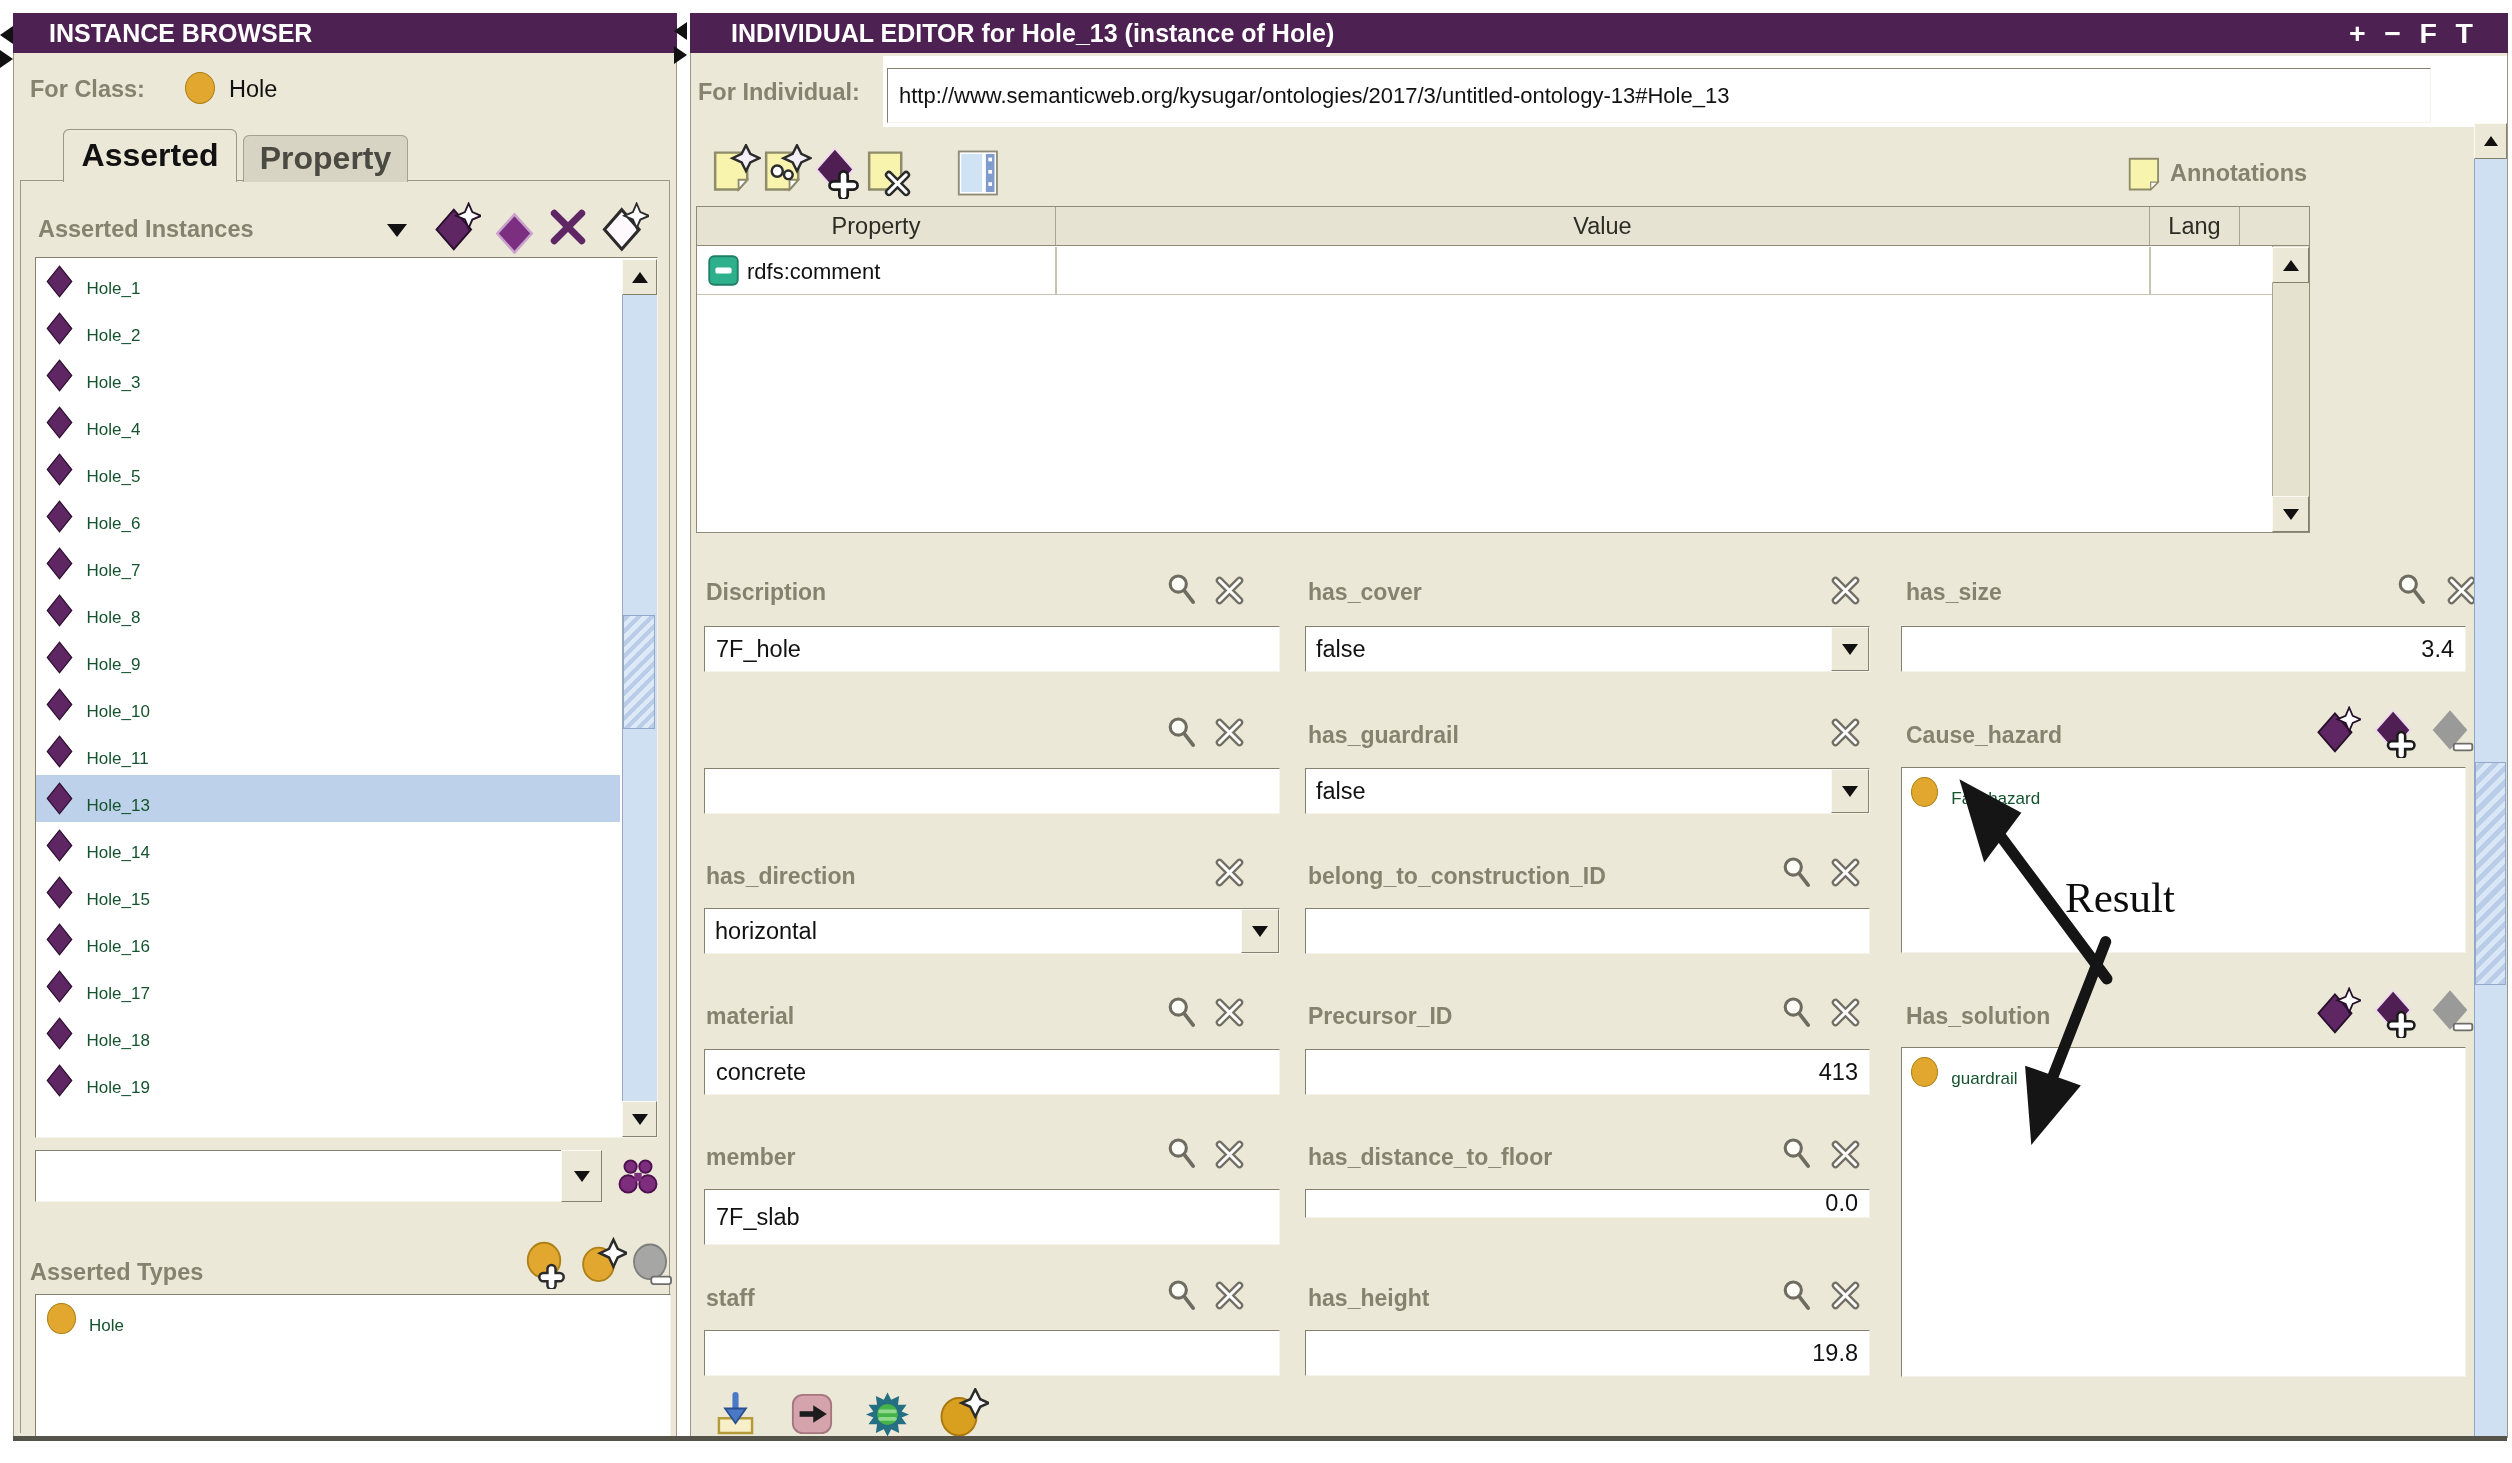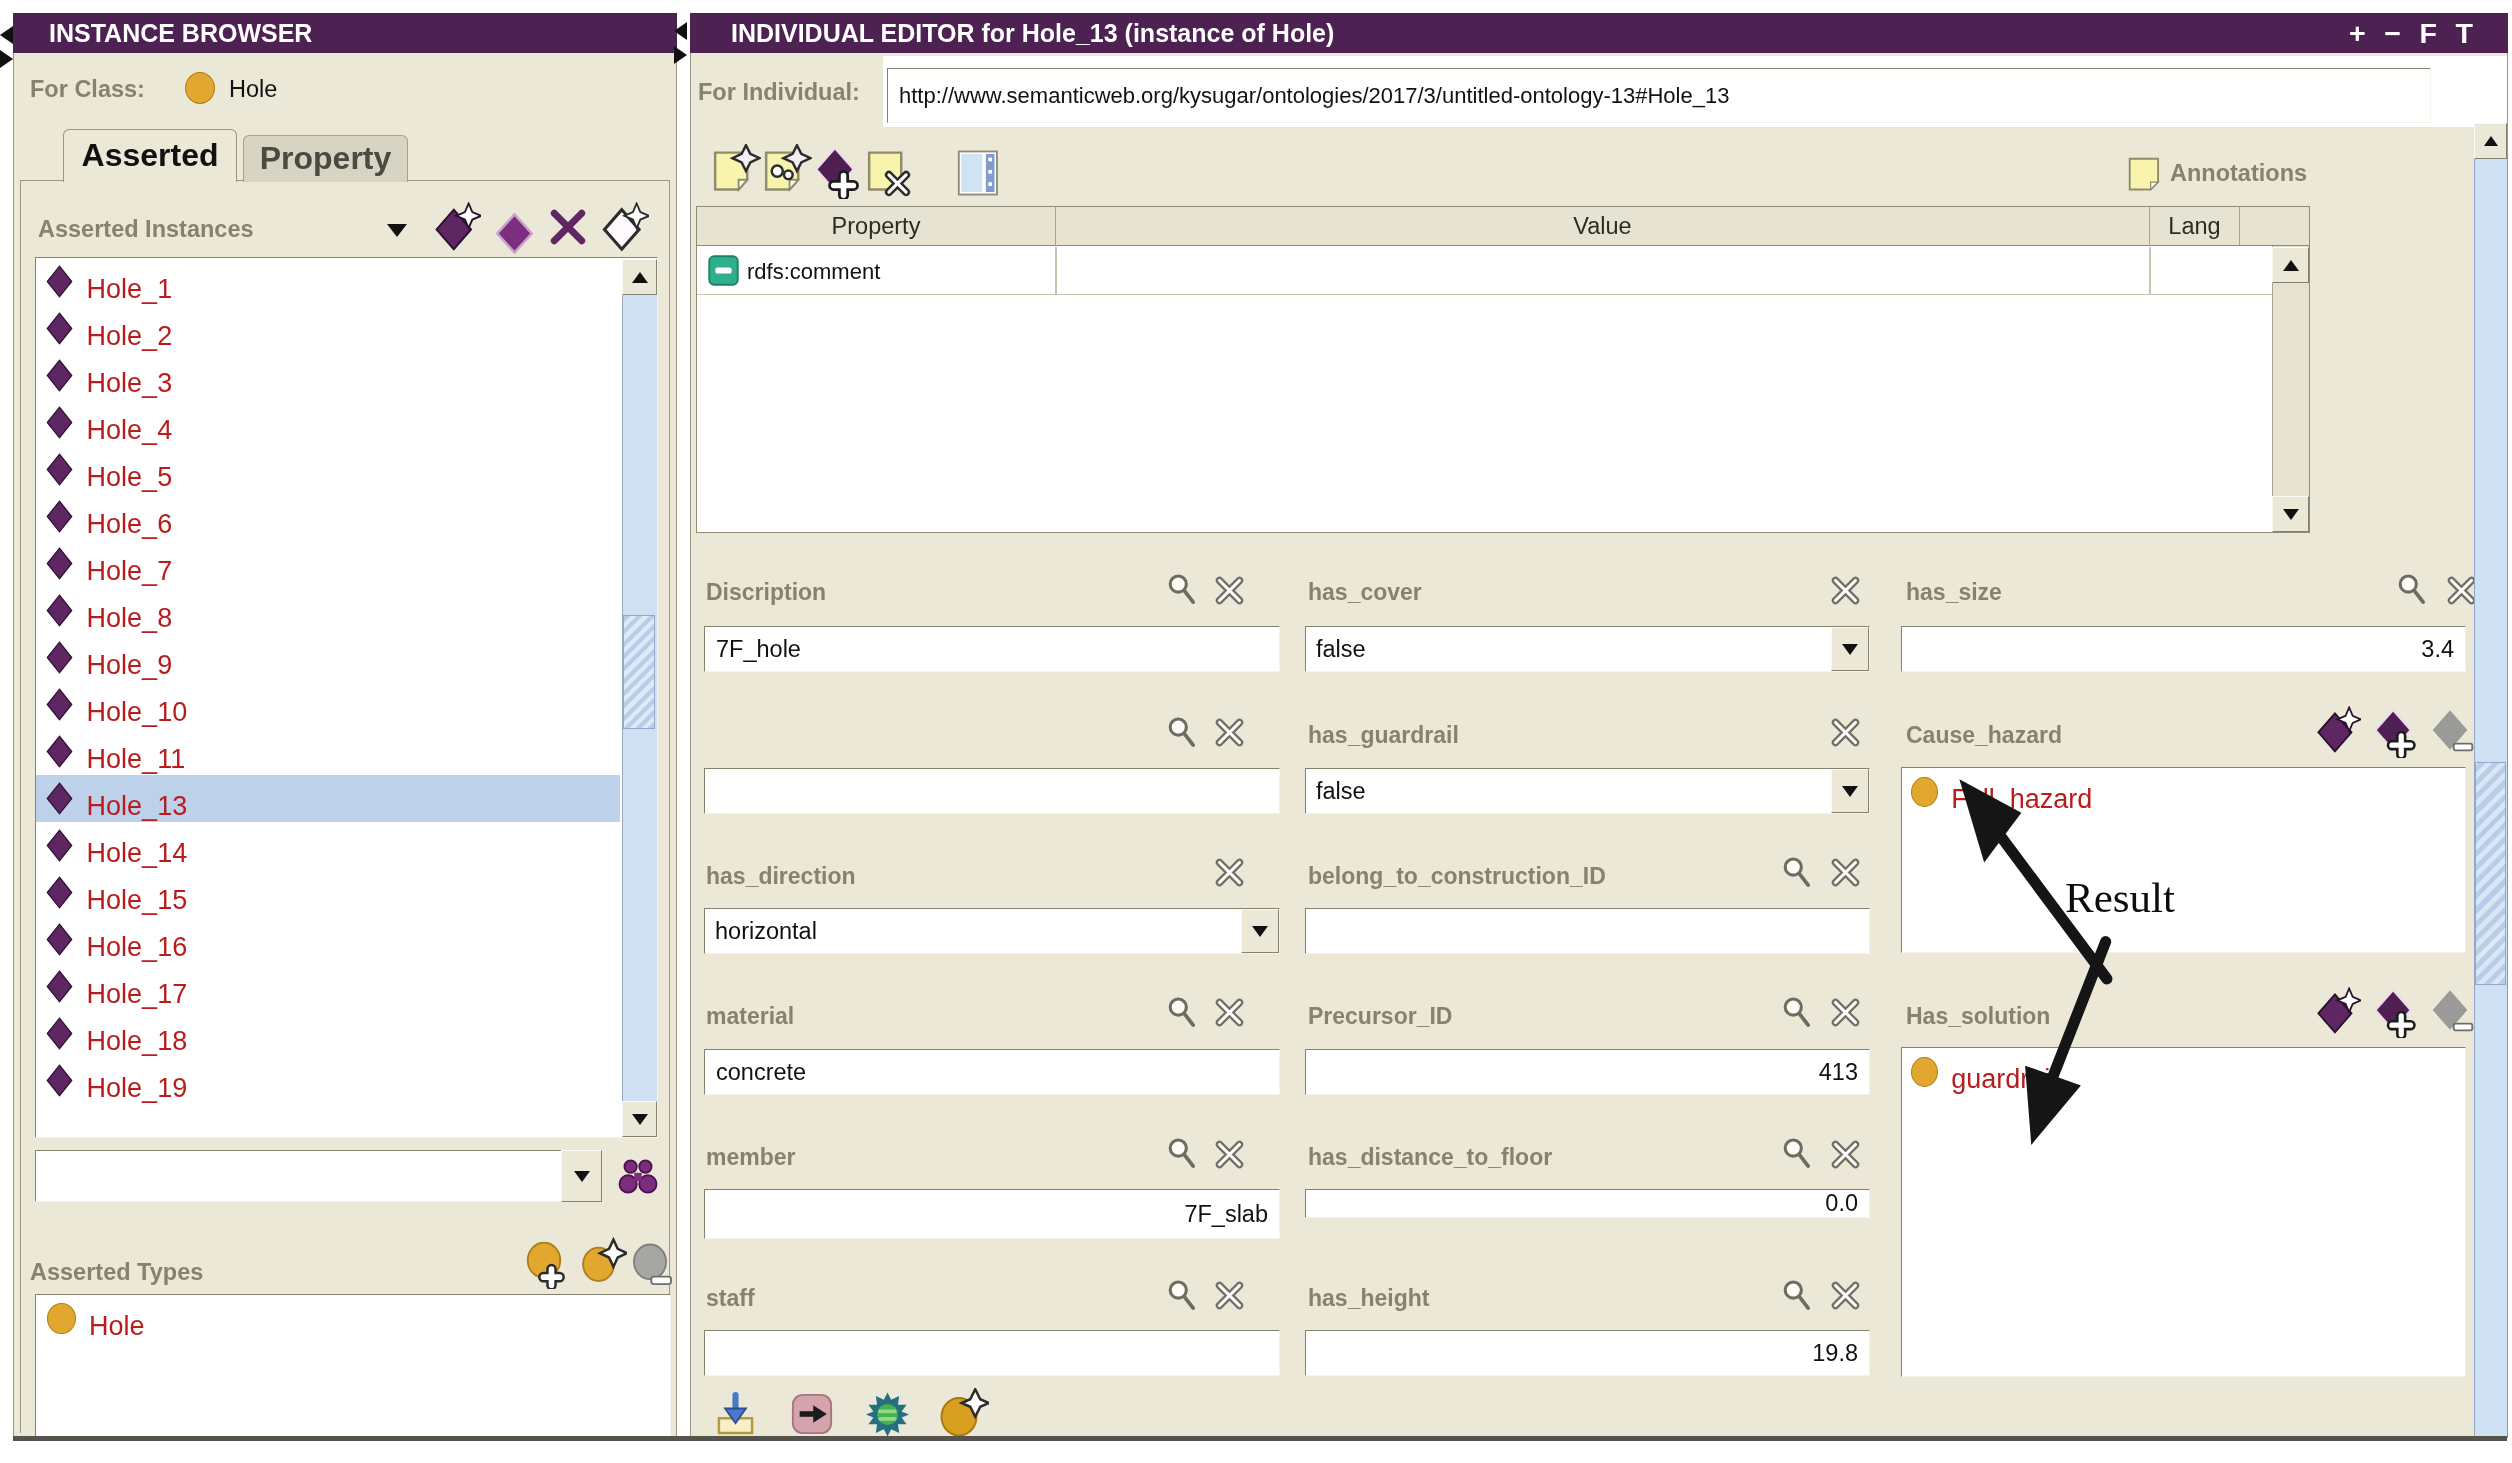--- a/index.html
+++ b/index.html
@@ -44,21 +44,21 @@
     border-radius:6.2px 6.2px 0 0; color:#111; z-index:3;
   }
   .tab.inactive {
     background:#d8d4c4; border:1.9px solid #a5a190; border-bottom:none;
     border-radius:6.2px 6.2px 0 0; color:#4a4a42; z-index:2;
   }
   
   .listbox { position:absolute; overflow:hidden; }
   .inst-item { display:flex; align-items:center; height:47px; width:calc(100% - 37px); }
   .inst-item.selected { background:#bdd2ea; }
-  .inst-item .dlabel { margin-left:13.6px; font-size:27px; color:#b91c1c;margin-top:15px; }
+  .inst-item .dlabel { margin-left:13.6px; font-size:17px; color:#14532d;margin-top:15px; }
   .inst-item svg { margin-left:10px; flex:0 0 auto; }
   
   .sb-btn { position:absolute; display:flex; align-items:center; justify-content:center;
     background:#ece8d8; border:1.9px solid; border-color:#fbfaf3 #84816f #84816f #fbfaf3; }
   .sb-track { position:absolute; background:#cfe0f2; border-left:1.2px solid #9aa9c2; }
   .sb-thumb { position:absolute;
     background:repeating-linear-gradient(315deg,#b9cde8 0 4.3px,#dde9f7 4.3px 8.7px);
     border:1.2px solid #93a9ca; }
   .sb-track-beige { position:absolute; background:#e6e2d0; border-left:1.2px solid #a9a592; }
   
@@ -492,21 +492,21 @@
 
   <div class="fieldlab" style="left:706px;top:1144px;">member</div>
   <svg class="icn" style="left:1164px;top:1135px;" width="36" height="36" viewBox="0 0 58 58">
       <circle cx="23" cy="21" r="13" fill="#fdfdf8" stroke="#6e6b60" stroke-width="5"></circle>
       <line x1="33" y1="32" x2="47" y2="50" stroke="#6e6b60" stroke-width="6" stroke-linecap="round"></line>
     </svg>
   <svg class="icn" style="left:1212px;top:1137px;" width="35" height="35" viewBox="0 0 56 56">
       <path d="M12 12 L44 44 M44 12 L12 44" stroke="#716e63" stroke-width="12" stroke-linecap="round"></path>
       <path d="M12 12 L44 44 M44 12 L12 44" stroke="#fff" stroke-width="5" stroke-linecap="round"></path>
     </svg>
-  <input class="fld sunken" style="left: 704px; top: 1189px; width: 576px; height: 50px; text-align: right;" readonly="" value="7F_slab">
+  <input class="fld sunken" style="left: 704px; top: 1189px; width: 576px; height: 56px;" readonly="" value="7F_slab">
 
   <div class="fieldlab" style="left:1308px;top:1144px;">has_distance_to_floor</div>
   <svg class="icn" style="left:1779px;top:1135px;" width="36" height="36" viewBox="0 0 58 58">
       <circle cx="23" cy="21" r="13" fill="#fdfdf8" stroke="#6e6b60" stroke-width="5"></circle>
       <line x1="33" y1="32" x2="47" y2="50" stroke="#6e6b60" stroke-width="6" stroke-linecap="round"></line>
     </svg>
   <svg class="icn" style="left:1828px;top:1137px;" width="35" height="35" viewBox="0 0 56 56">
       <path d="M12 12 L44 44 M44 12 L12 44" stroke="#716e63" stroke-width="12" stroke-linecap="round"></path>
       <path d="M12 12 L44 44 M44 12 L12 44" stroke="#fff" stroke-width="5" stroke-linecap="round"></path>
     </svg>

